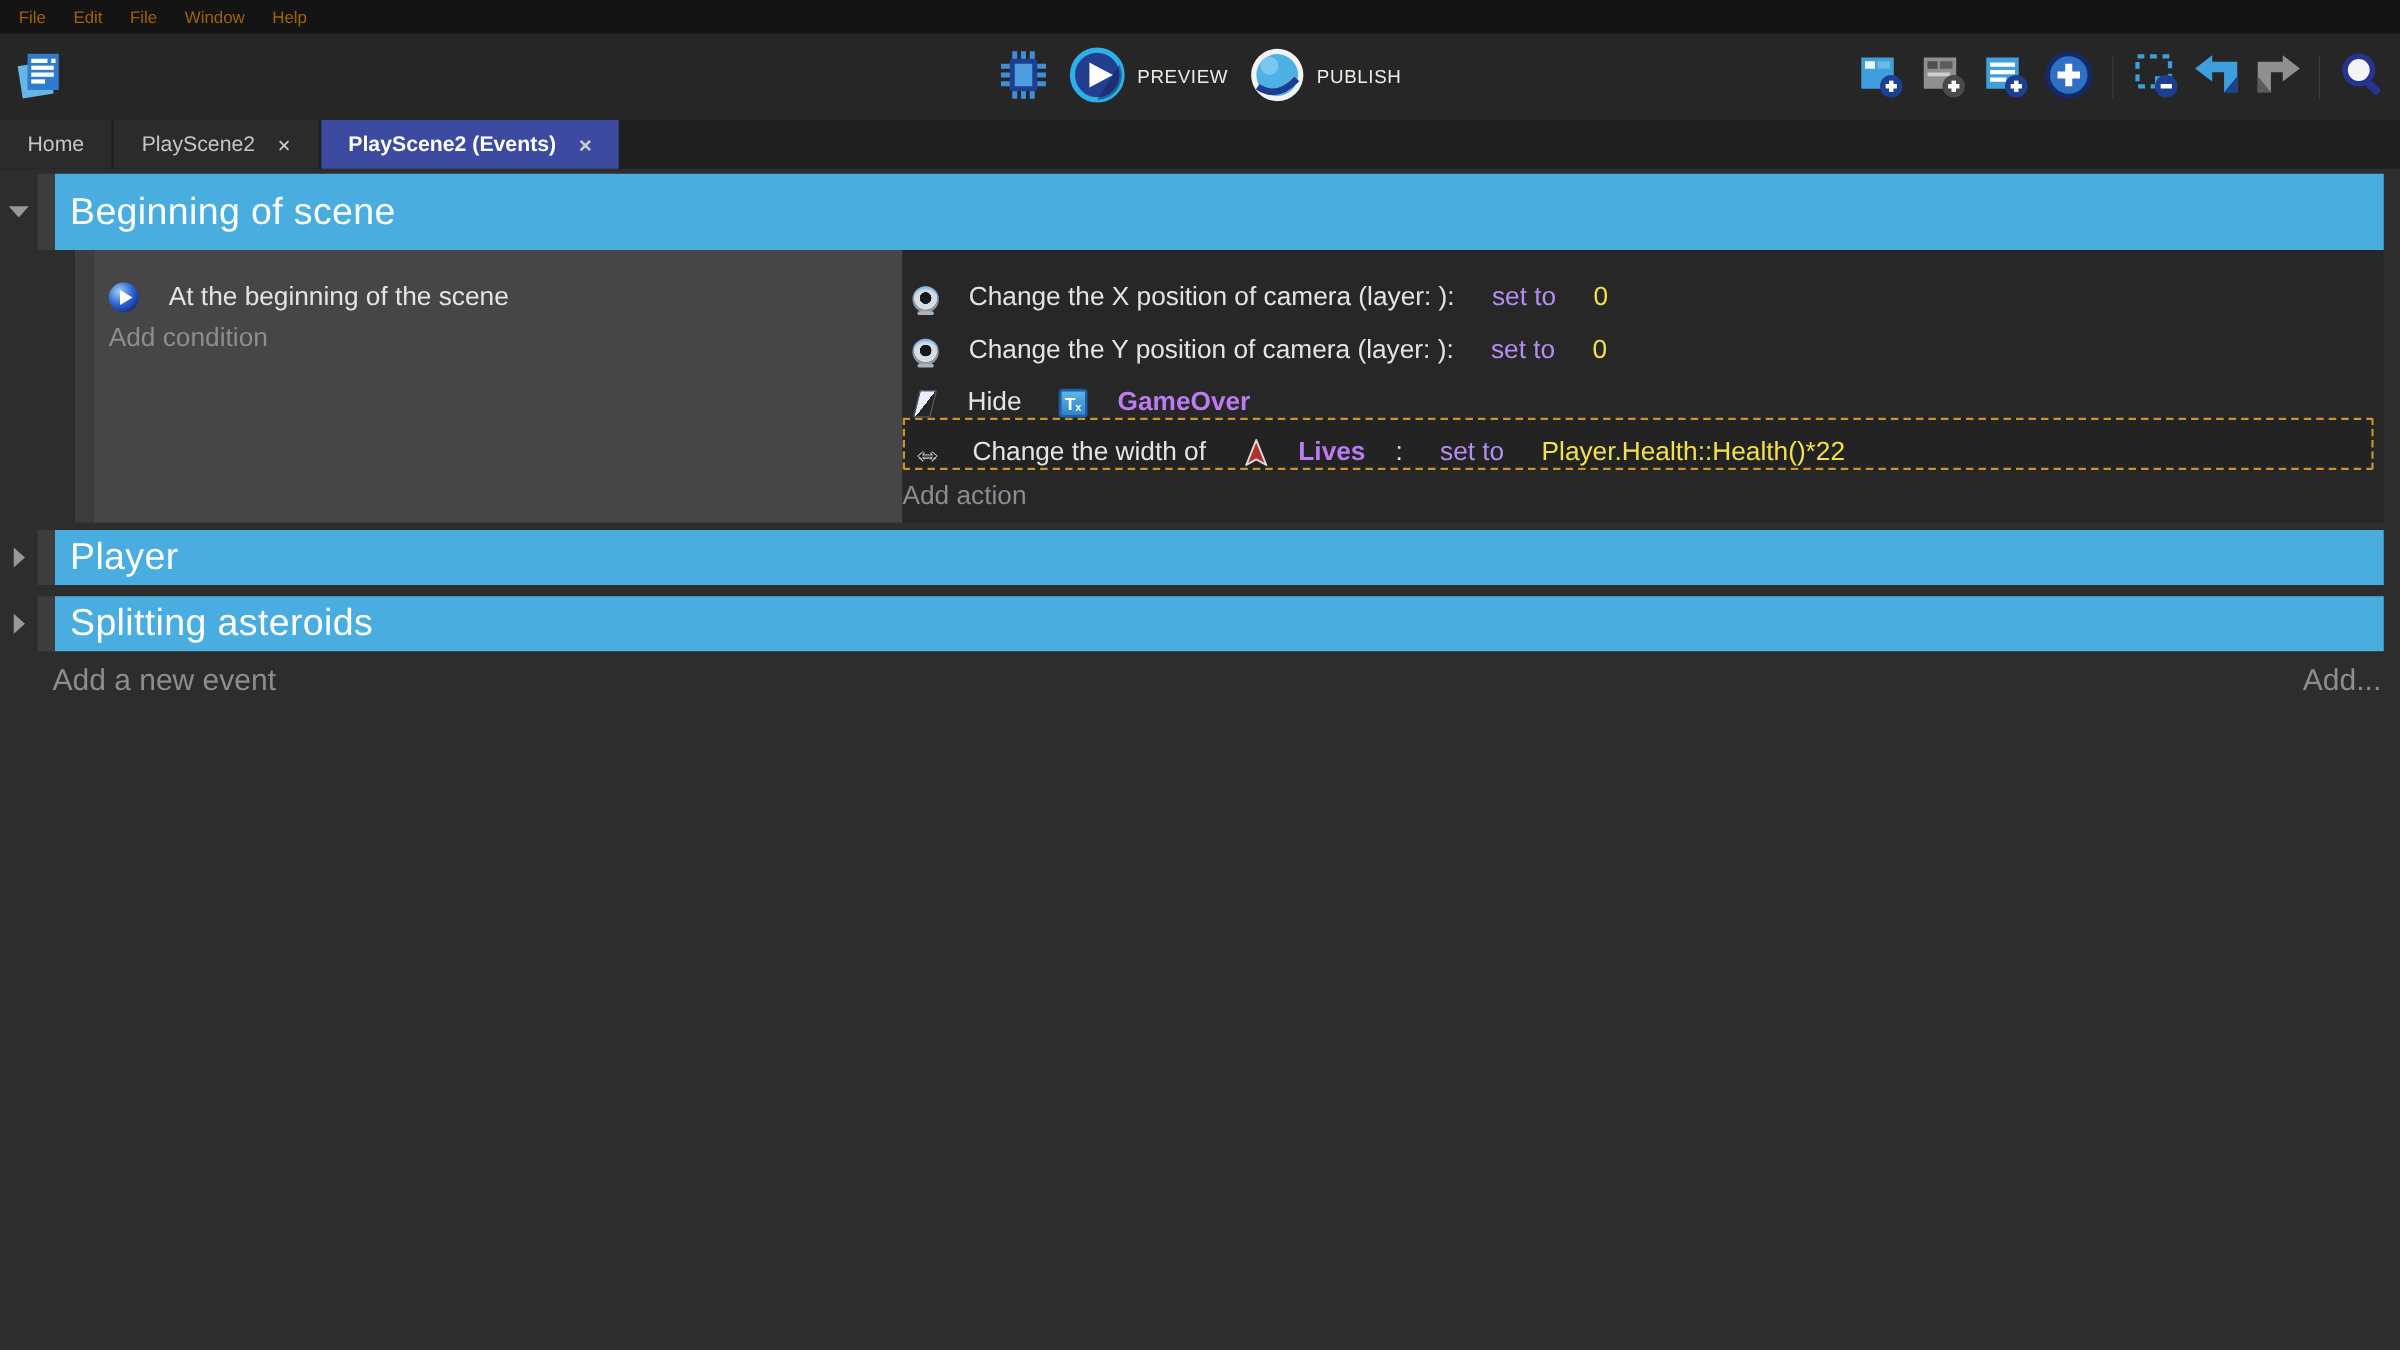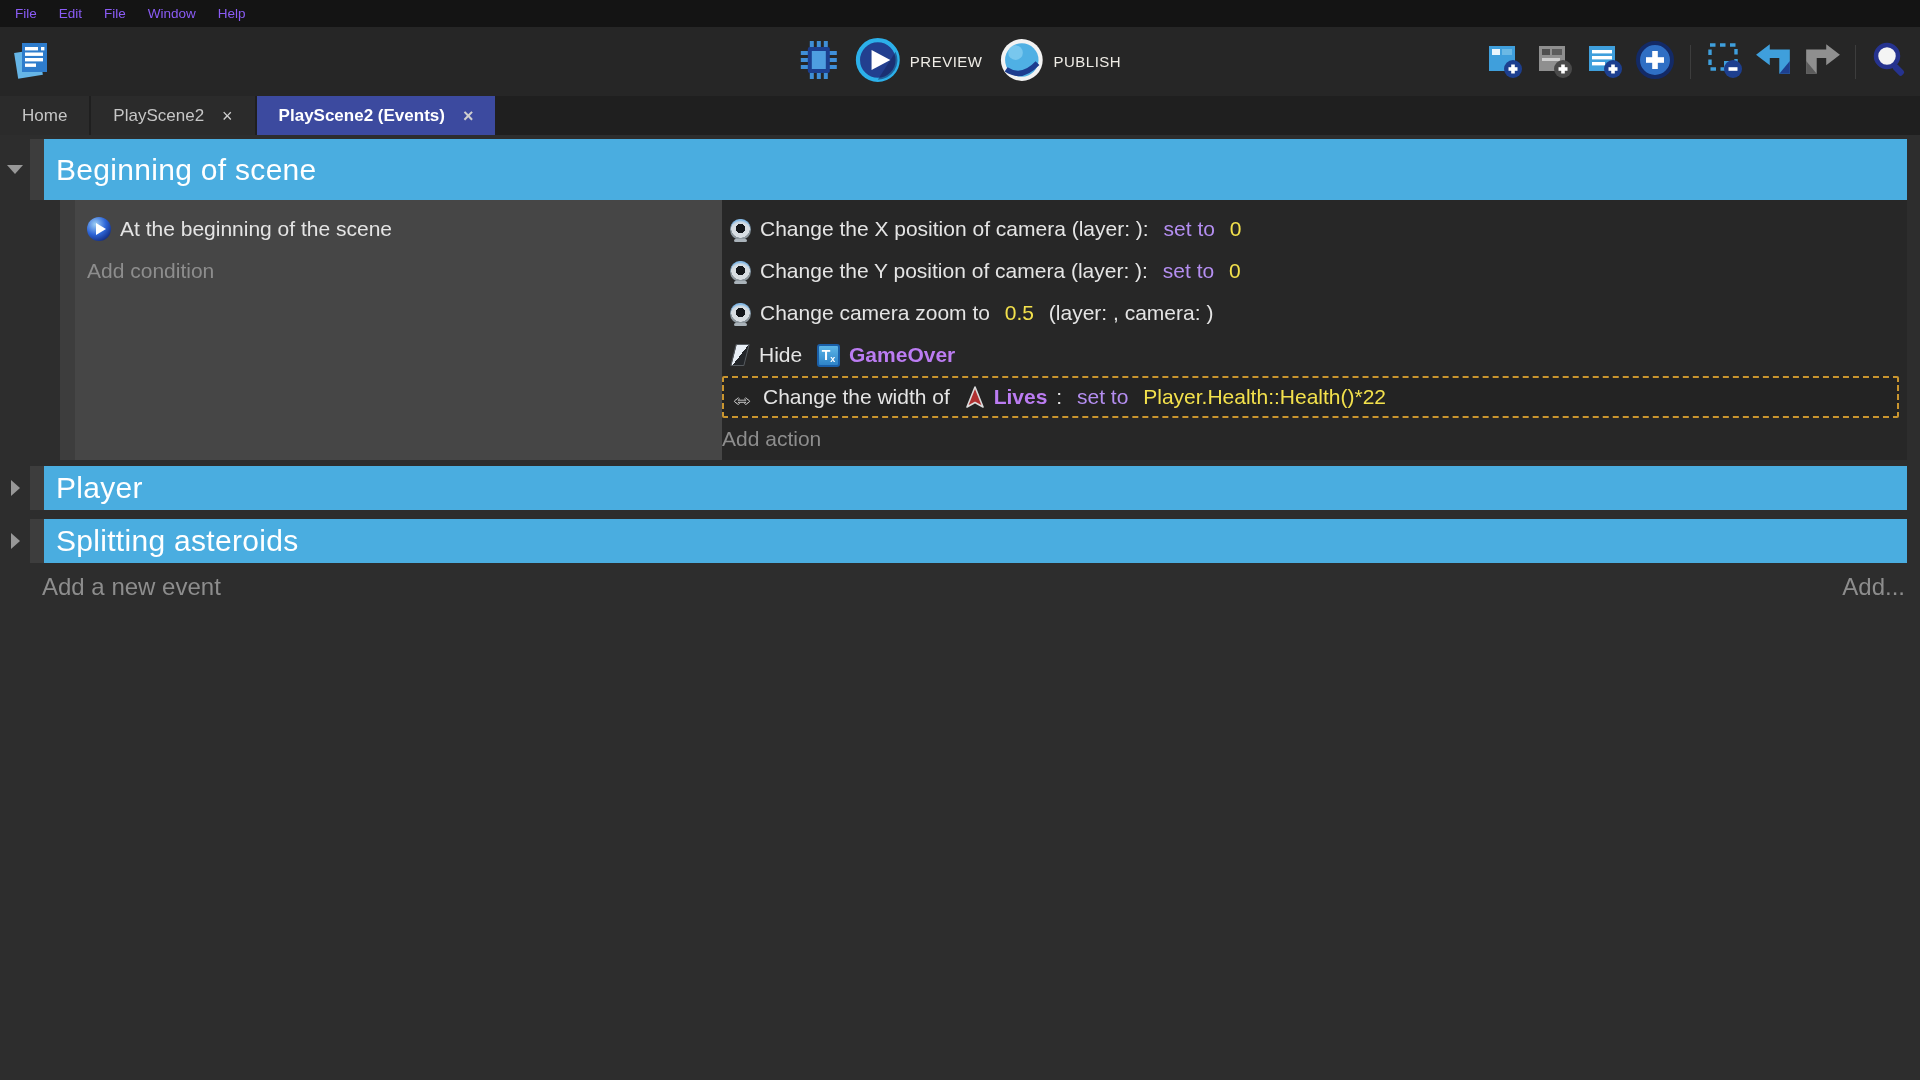--- a/index.html
+++ b/index.html
@@ -11,21 +11,21 @@
     color:#e4e4e4;
     -webkit-font-smoothing:antialiased;
   }
 
   
   .menubar {
     height:27px; background:#141414; display:flex; align-items:center;
     padding-left:4px;
   }
   .menu-item {
-    padding:0 11px; font-size:13.5px; color:#8b5cf6; line-height:27px; cursor:default;
+    padding:0 11px; font-size:13.5px; color:#a16207; line-height:27px; cursor:default;
   }
 
   
   .toolbar { height:69px; background:#262626; position:relative; }
   .tb-btn {
     background:none; border:none; padding:0; margin:0; display:flex;
     align-items:center; justify-content:center; cursor:pointer; height:48px;
   }
   .pm-btn { position:absolute; left:8px; top:10px; width:46px; }
   .toolbar-center {
@@ -62,21 +62,21 @@
   }
   .group-title { font-size:30px; font-weight:400; color:#ffffff; letter-spacing:.3px; }
 
   .event-row { display:flex; align-items:stretch; margin-right:13px; margin-bottom:6px; }
   .event-indent { width:60px; }
   .event-strip { width:15px; background:#3d3d3d; }
   .cond-cell { width:647px; background:#464646; padding:8px 0 0 12px; }
   .action-cell { flex:1; background:#272727; padding-top:8px; display:flex; flex-direction:column; }
 
   .cond-row, .action-row {
-    min-height:42px; display:flex; align-items:center; gap:9px; font-size:21px; color:#e4e4e4; cursor:pointer;
+    min-height:42px; display:flex; align-items:flex-end; gap:24px; font-size:21px; color:#e4e4e4; cursor:pointer;
   }
   .action-row { padding:0 8px; }
   .action-row.selected {
     border:2px dashed var(--selection,#c9952f); border-radius:2px;
     background:#232323; margin-right:8px; padding:0 6px;
   }
   .add-link { height:42px; display:flex; align-items:center; font-size:21px; color:#8d8d8d; cursor:pointer; }
 
   .seg { white-space:pre-wrap; }
   .seg-plain   { color:#e4e4e4; }
@@ -335,26 +335,20 @@
               <span class="seg seg-keyword">set to</span>
               <span class="seg seg-value"> 0</span>
             </div>
             <div class="action-row">
               <span class="icon-camera"></span>
               <span class="seg seg-plain">Change the Y position of camera (layer: ): </span>
               <span class="seg seg-keyword">set to</span>
               <span class="seg seg-value"> 0</span>
             </div>
             <div class="action-row">
-              <span class="icon-camera"></span>
-              <span class="seg seg-plain">Change camera zoom to </span>
-              <span class="seg seg-value">0.5</span>
-              <span class="seg seg-plain"> (layer: , camera: )</span>
-            </div>
-            <div class="action-row">
               <span class="icon-visibility"></span>
               <span class="seg seg-plain">Hide </span>
               <span class="icon-text-object"></span>
               <span class="seg seg-object">GameOver</span>
             </div>
             <div class="action-row selected">
               <span class="icon-resize-width">↔</span>
               <span class="seg seg-plain">Change the width of </span>
               <span class="icon-ship">
                 <svg width="20" height="23" viewBox="0 0 20 23">

